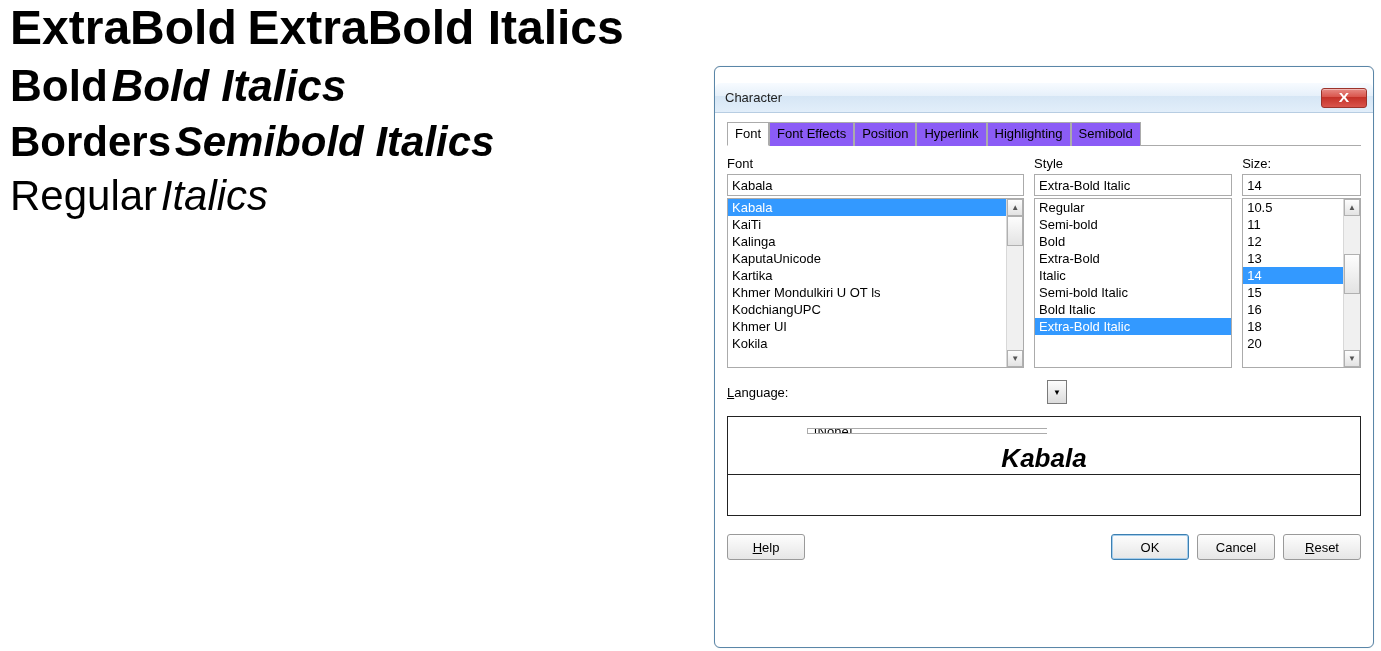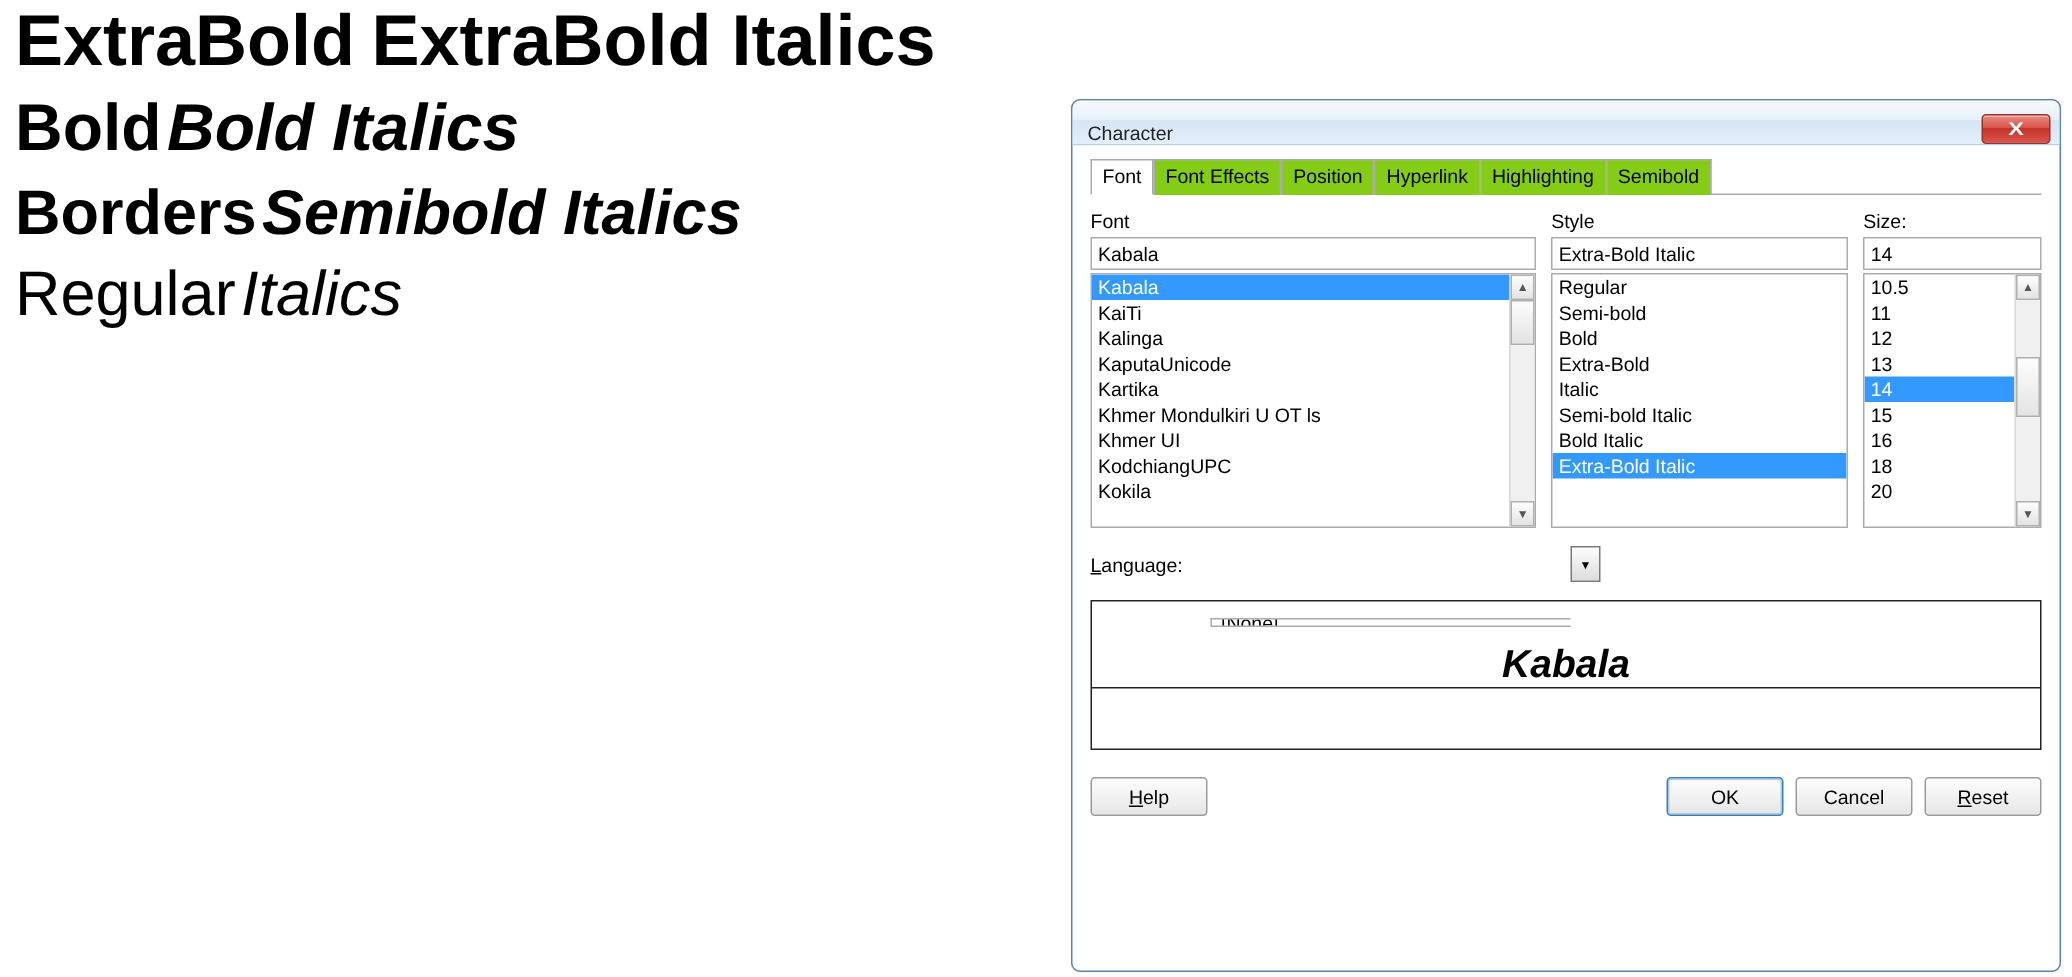--- a/index.html
+++ b/index.html
@@ -31,22 +31,23 @@
     background: #fff;
     border: 1px solid #5a86a8;
     border-radius: 6px;
     box-shadow: 0 0 1px rgba(0,0,0,.2);
   }
   .titlebar {
     height: 30px;
     background: linear-gradient(to bottom,#f7fbff 0%,#e6f0fa 45%,#d6e6f5 46%,#e2eefa 100%);
     border-bottom: 1px solid #b7cde2;
     border-radius: 6px 6px 0 0;
-    display: flex; align-items: flex-end;
+    display: flex; align-items: center;
     padding: 0 6px 0 10px;
+    margin-top: 16px;
   }
   .titlebar .title { font-size: 13px; color: #222; }
   .spacer { flex: 1; }
   .closebtn {
     width: 46px; height: 20px;
     border-radius: 3px;
     background: linear-gradient(to bottom,#e78b85 0%,#d9544b 45%,#c43128 46%,#d9544b 100%);
     border:1px solid #9c332b;
     display: flex; align-items: center; justify-content: center;
     color: #fff; font-weight: bold; font-size: 12px;
@@ -62,21 +63,21 @@
     font-size: 13px;
     border:1px solid #ababab;
     border-bottom:none;
     background: #fff;
     margin-right: 0px;
     position: relative;
     top: 1px;
     cursor: default;
   }
   .tab.active { background:#fff; border-bottom:1px solid #fff; }
-  .tab:not(.active){ background:#84cc16; }
+  .tab:not(.active){ background:#8b5cf6; }
 
   .tab-panel { padding-top: 10px; flex:1; display:flex; flex-direction:column; }
 
   .cols { display:flex; gap:10px; }
   .col { display:flex; flex-direction:column; }
   .col.font { flex:3; }
   .col.style { flex:2; }
   .col.size { flex:1.2; }
   .col-label { font-size:13px; margin-bottom:3px; }
   .txtbox {
@@ -202,22 +203,22 @@
           <div class="col-label">Font</div>
           <input class="txtbox" value="Kabala" style="">
           <div class="listwrap">
             <div class="list" id="font-list">
                 <div class="list-item sel">Kabala</div>
                 <div class="list-item">KaiTi</div>
                 <div class="list-item">Kalinga</div>
                 <div class="list-item">KaputaUnicode</div>
                 <div class="list-item">Kartika</div>
                 <div class="list-item">Khmer Mondulkiri U OT ls</div>
+                <div class="list-item">KodchiangUPC</div>
                 <div class="list-item">Khmer UI</div>
-                <div class="list-item">KodchiangUPC</div>
                 <div class="list-item">Kokila</div>
               </div>
             <div class="scrollbar">
               <div class="sb-btn">▲</div>
               <div class="sb-thumb" style="top:17px;height:30px;"></div>
               <div class="sb-btn bot">▼</div>
             </div>
           </div>
         </div>
         <div class="col style">

